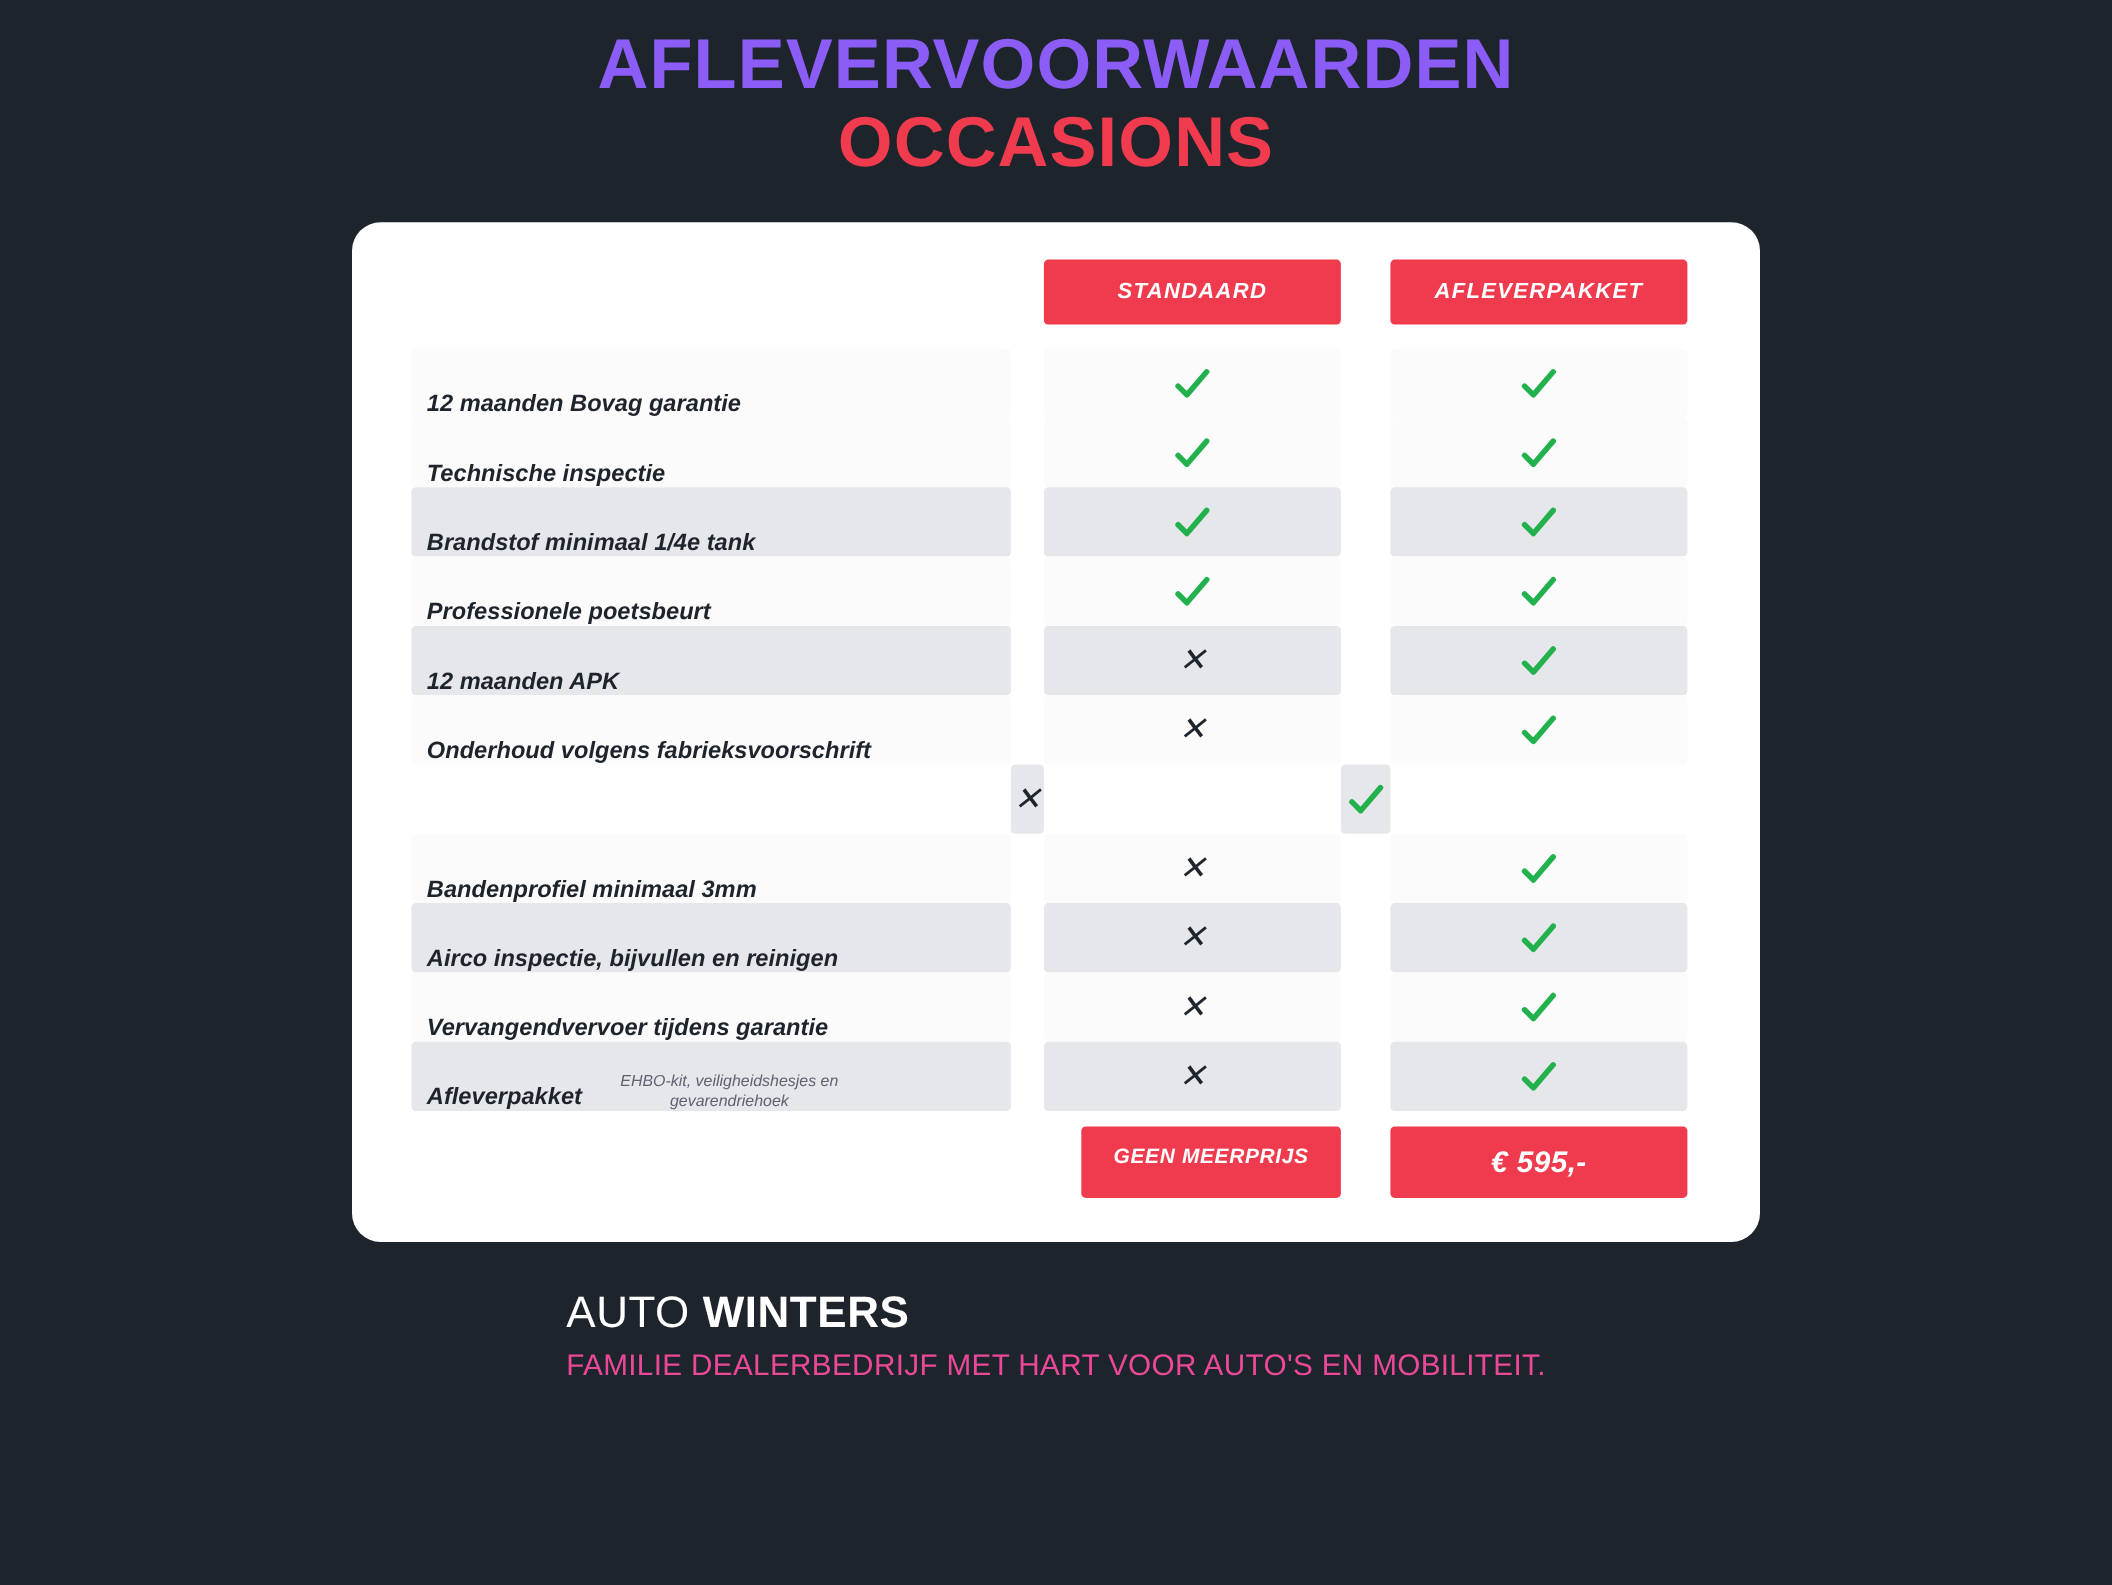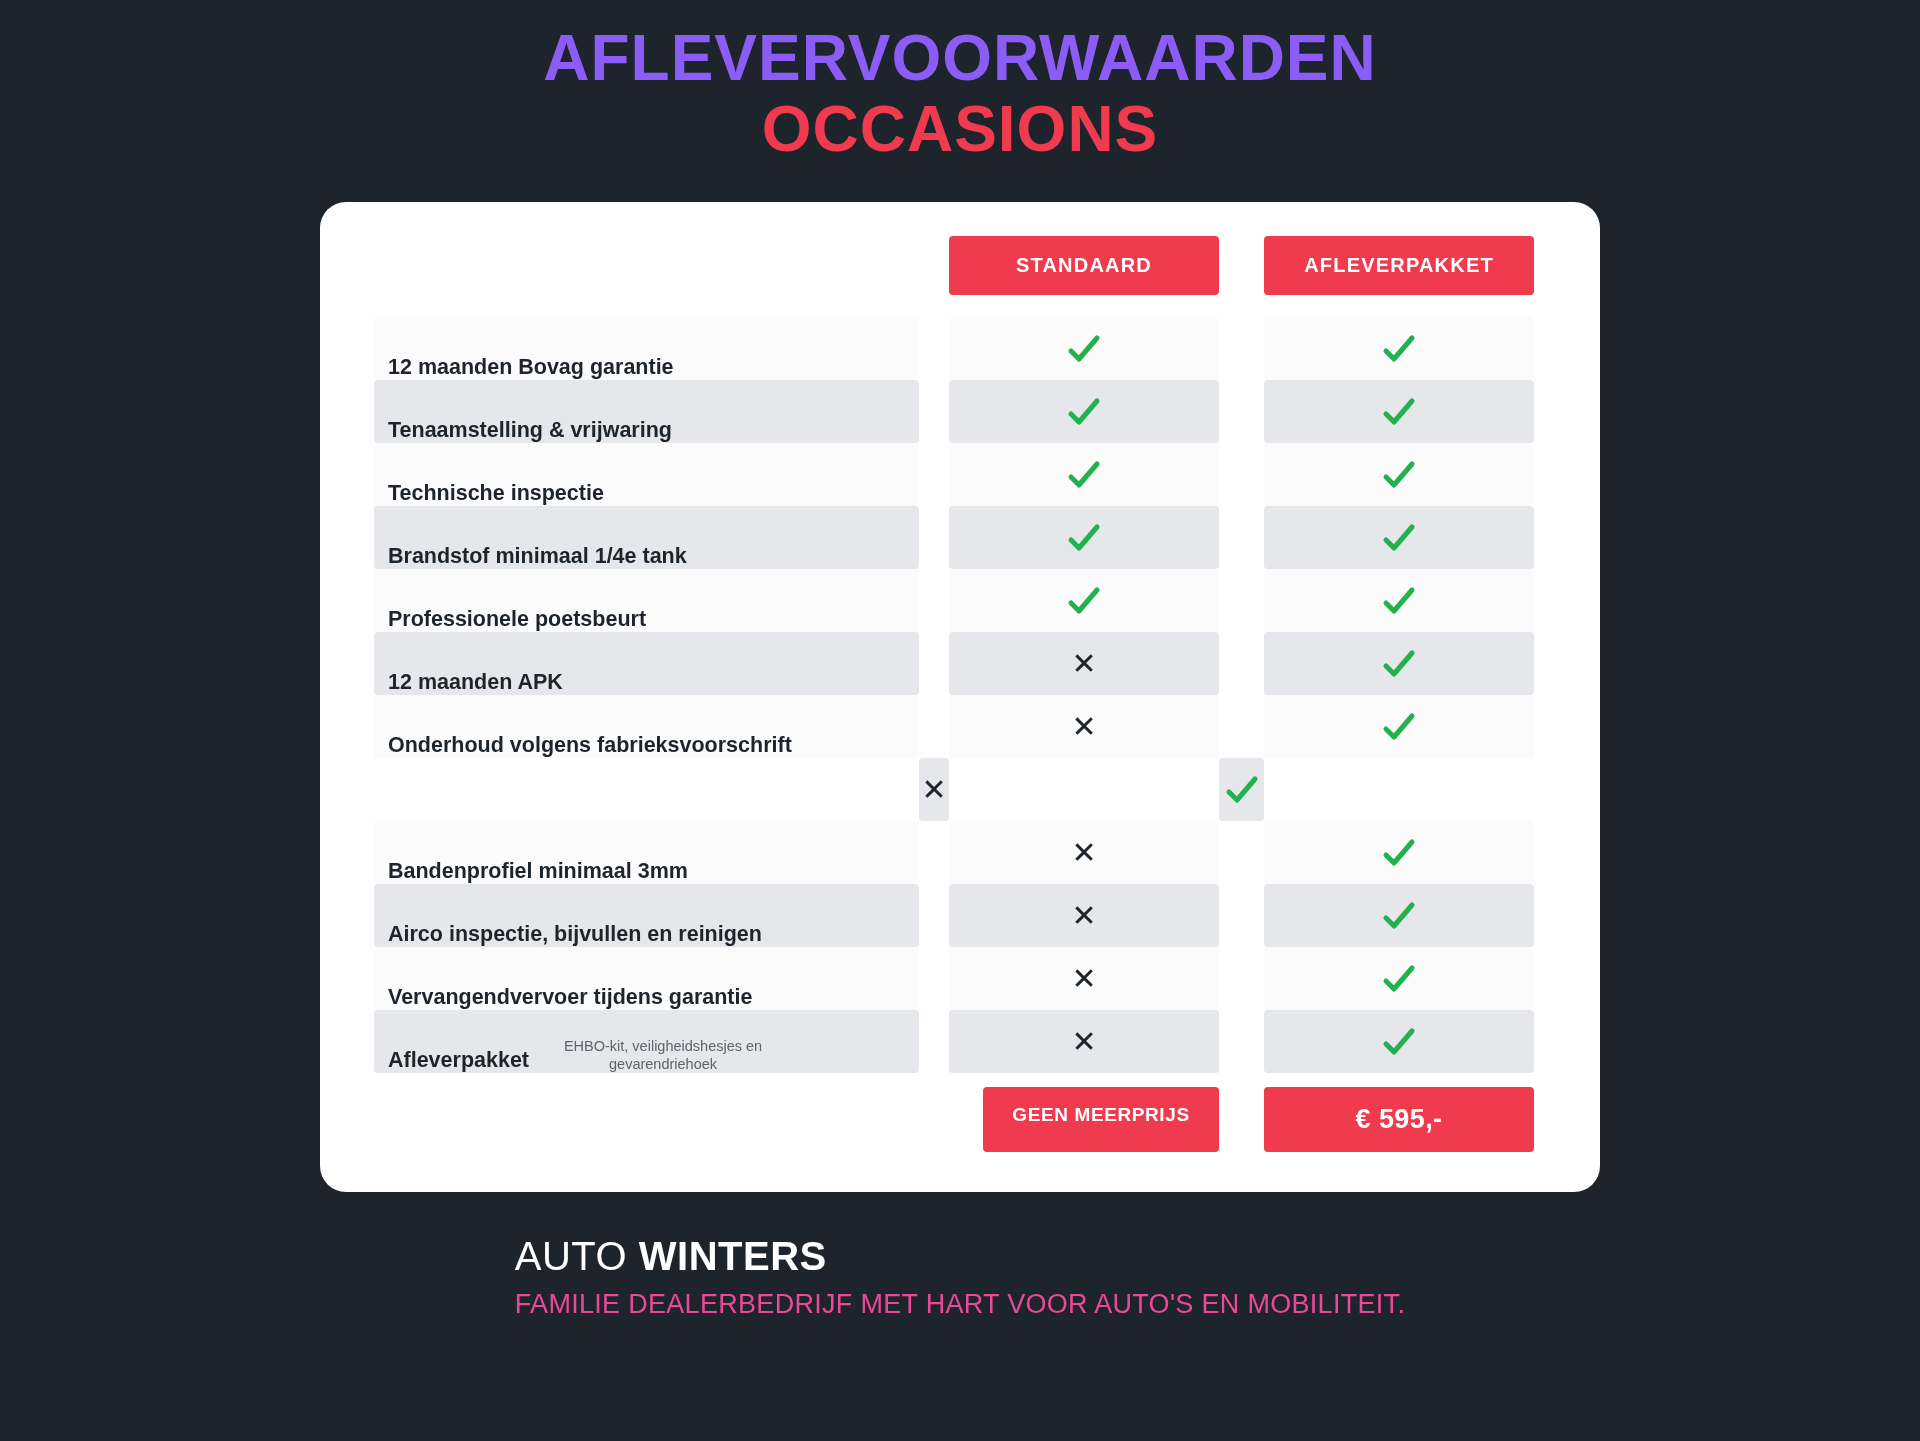--- a/index.html
+++ b/index.html
@@ -44,20 +44,21 @@
   }
 
   
   .card {
     position: relative;
     width: 1280px;
     background: #ffffff;
     border-radius: 26px;
     margin-top: 38px;
     padding: 34px 54px 40px 54px;
+    font-style: italic;
   }
 
   .grid {
     display: grid;
     grid-template-columns: 545px 30px 270px 45px 270px;
     grid-auto-rows: auto;
     align-items: stretch;
   }
 
   
@@ -209,41 +210,20 @@
         <div class="gap"></div>
         <div class="cell">
           <span class="mark-check">
             <svg width="34" height="34" viewBox="0 0 34 34">
                 <path d="M4 19 L12 27 L30 6" fill="none" stroke="#22b14c" stroke-width="5" stroke-linecap="round" stroke-linejoin="round"></path>
               </svg>
           </span>
         </div>
       </div>
 
-      <div class="row odd">
-        <div class="feature">
-          <span>Tenaamstelling &amp; vrijwaring</span>
-        </div>
-        <div class="gap"></div>
-        <div class="cell">
-          <span class="mark-check">
-            <svg width="34" height="34" viewBox="0 0 34 34">
-                <path d="M4 19 L12 27 L30 6" fill="none" stroke="#22b14c" stroke-width="5" stroke-linecap="round" stroke-linejoin="round"></path>
-              </svg>
-          </span>
-        </div>
-        <div class="gap"></div>
-        <div class="cell">
-          <span class="mark-check">
-            <svg width="34" height="34" viewBox="0 0 34 34">
-                <path d="M4 19 L12 27 L30 6" fill="none" stroke="#22b14c" stroke-width="5" stroke-linecap="round" stroke-linejoin="round"></path>
-              </svg>
-          </span>
-        </div>
-      </div>
 
       <div class="row even">
         <div class="feature">
           <span>Technische inspectie</span>
         </div>
         <div class="gap"></div>
         <div class="cell">
           <span class="mark-check">
             <svg width="34" height="34" viewBox="0 0 34 34">
                 <path d="M4 19 L12 27 L30 6" fill="none" stroke="#22b14c" stroke-width="5" stroke-linecap="round" stroke-linejoin="round"></path>

